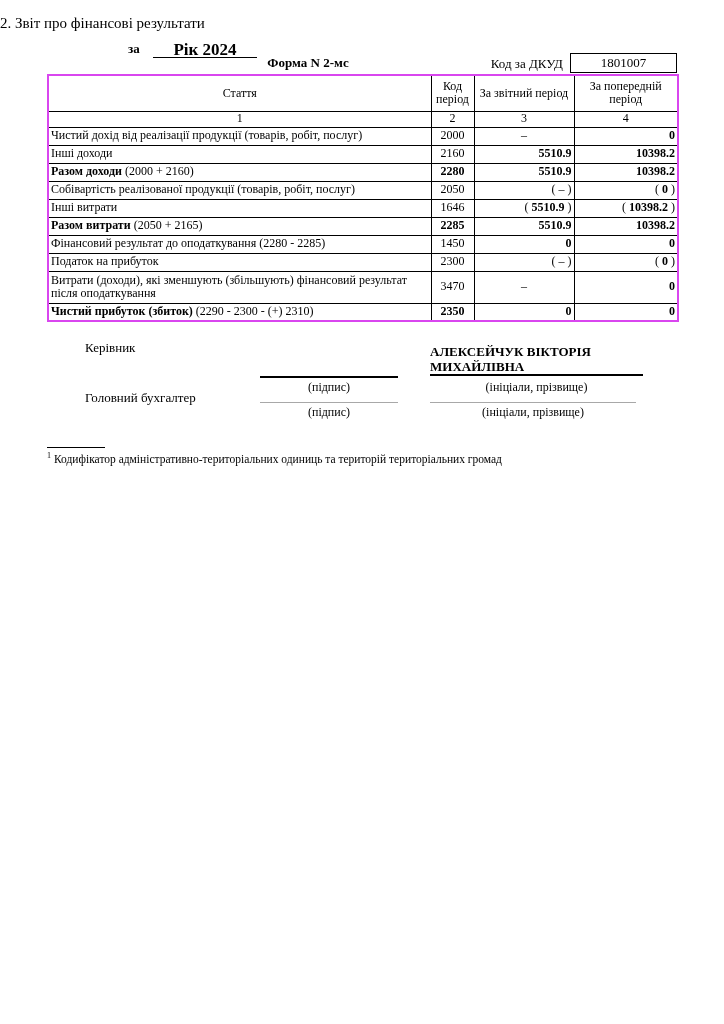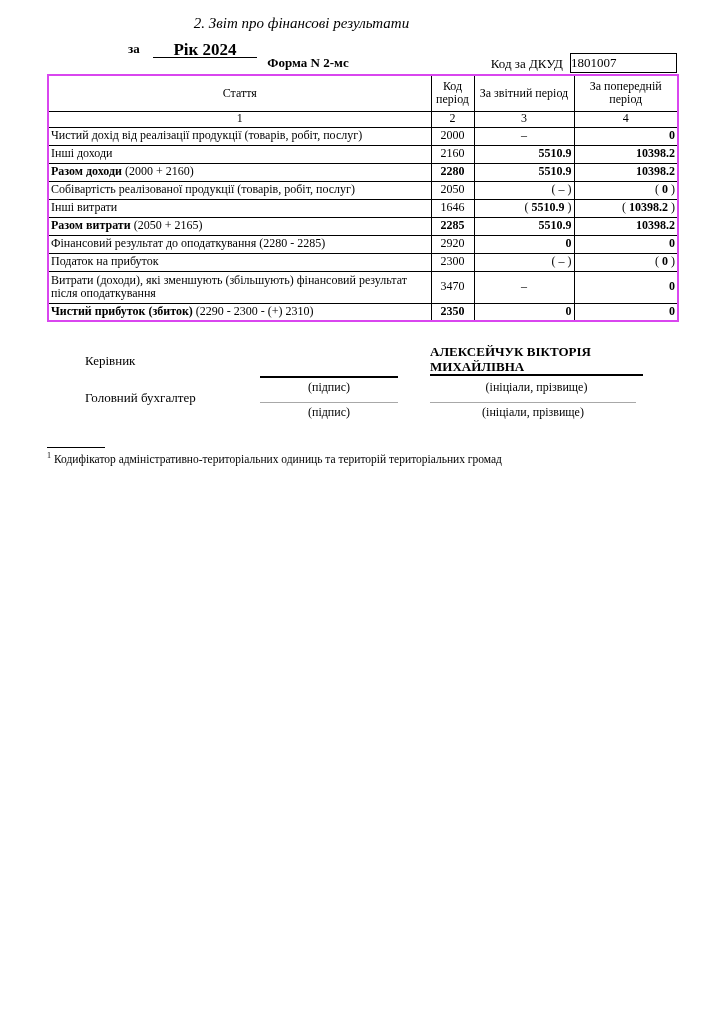--- a/index.html
+++ b/index.html
@@ -10,35 +10,33 @@
     height: 1024px;
     background: #ffffff;
     font-family: "Liberation Serif", serif;
     color: #000000;
     overflow: hidden;
   }
   .abs { position: absolute; }
 
   .title {
     top: 15px; left: 0; width: 603px;
-    text-align: center;
     font-size: 15px;
-    font-style: italic;
   }
   .za { left: 128px; top: 41px; font-size: 13px; font-weight: bold; }
   .period {
     left: 153px; top: 40px; width: 104px; height: 18px;
     text-align: center; font-size: 17px; font-weight: bold;
     border-bottom: 1.5px solid #000;
   }
   .forma { left: 230px; top: 55px; width: 156px; text-align: center; font-size: 13px; font-weight: bold; }
   .dkud-label { left: 448px; top: 56px; width: 115px; text-align: right; font-size: 13px; }
   .dkud-box {
     left: 570px; top: 53px; width: 107px; height: 20px;
-    border: 1px solid #000; font-size: 13px; line-height: 18px;
+    border: 1px solid #000; text-align: center; font-size: 13px; line-height: 18px;
   }
 
   table.fin {
     position: absolute; left: 47px; top: 74px; width: 630px;
     border-collapse: collapse; table-layout: fixed;
     border: 2px solid #d946ef;
     font-size: 12px; line-height: 1.12;
   }
   table.fin td {
     border: 1px solid #000;
@@ -147,21 +145,21 @@
         <td class="paren num">10398.2</td>
       </tr>
       <tr class="r boldrow">
         <td class="art"><b>Разом витрати</b><span> (2050 + 2165)</span></td>
         <td class="code">2285</td>
         <td class="num">5510.9</td>
         <td class="num">10398.2</td>
       </tr>
       <tr class="r">
         <td class="art"><b></b><span>Фінансовий результат до оподаткування (2280 - 2285)</span></td>
-        <td class="code">2920</td>
+        <td class="code">1450</td>
         <td class="num">0</td>
         <td class="num">0</td>
       </tr>
       <tr class="r">
         <td class="art"><b></b><span>Податок на прибуток</span></td>
         <td class="code">2300</td>
         <td class="paren pdash">–</td>
         <td class="paren num">0</td>
       </tr>
       <tr class="r2">
@@ -172,21 +170,21 @@
       </tr>
       <tr class="r boldrow">
         <td class="art"><b>Чистий прибуток (збиток)</b><span> (2290 - 2300 - (+) 2310)</span></td>
         <td class="code">2350</td>
         <td class="num">0</td>
         <td class="num">0</td>
       </tr>
     </tbody>
   </table>
 
-  <div class="abs sig-label" style="top:353px">Керівник</div>
+  <div class="abs sig-label" style="top:340px">Керівник</div>
   <div class="abs sig-name">АЛЕКСЕЙЧУК ВІКТОРІЯ МИХАЙЛІВНА</div>
   <div class="abs sig-line1"></div>
   <div class="abs cap cap-sign1">(підпис)</div>
   <div class="abs cap cap-name1">(ініціали, прізвище)</div>
 
   <div class="abs sig-label" style="top:390px">Головний бухгалтер</div>
   <div class="abs sig-line2a"></div>
   <div class="abs sig-line2b"></div>
   <div class="abs cap cap-sign2">(підпис)</div>
   <div class="abs cap cap-name2">(ініціали, прізвище)</div>

